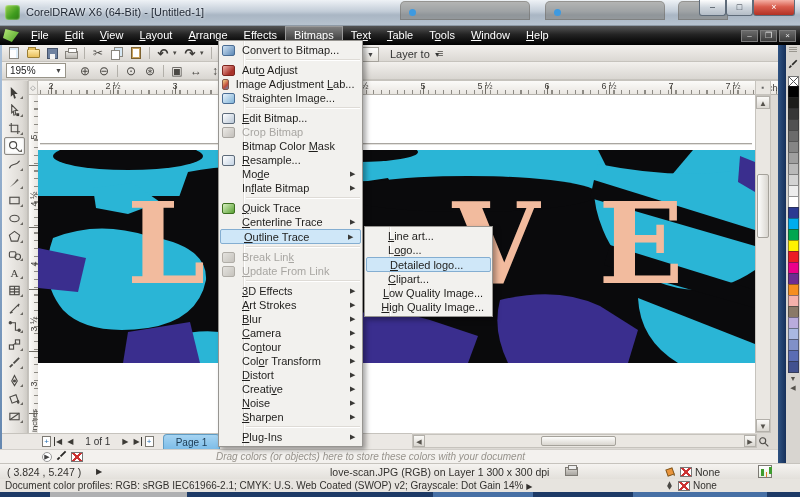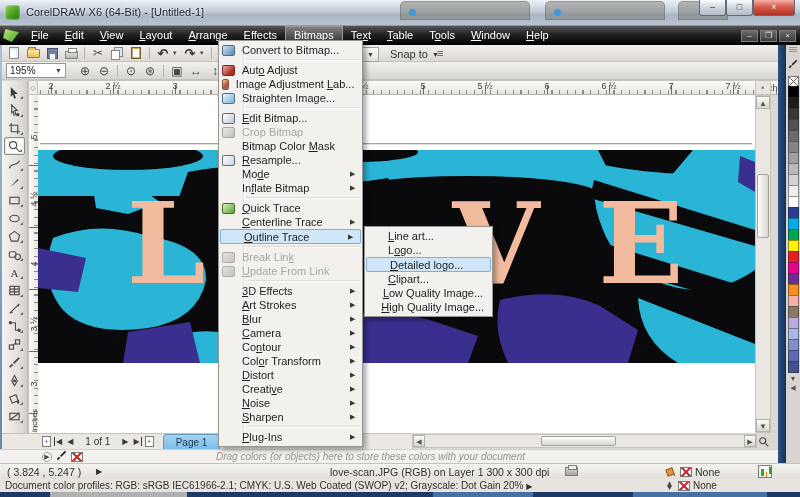--- a/index.html
+++ b/index.html
@@ -229,21 +229,21 @@
     <div class="caret">▾</div>
     <div class="tbtn icon-redo"></div>
     <div class="caret">▾</div>
     <div class="tsep"></div>
     <div class="tbtn">
         <div class="icon-import"></div>
       </div>
   </div>
   <div id="snap-drop">▼</div>
   <div id="snap-btn">
-      <span>Snap to</span>
+      <span>Layer to</span>
       <span class="drop">▼</span>
     </div>
   <div id="snap-options">≡</div>
 
   <div id="toolbar-prop">
     <div class="combo">
         <span>195%</span>
         <span class="drop">▼</span>
       </div>
     <div style="width:8px"></div>
@@ -481,21 +481,21 @@
       <svg viewBox="0 0 14 14">
           <rect x="3" y="4" width="7" height="7" transform="rotate(-20 6.5 7.5)" fill="#e8943c" stroke="#7d5116"></rect>
           <path d="M11 9 q1.5 2.5 0 3 q-1.5 -.5 0 -3" fill="#7d5116"></path>
         </svg>
       <span class="none-swatch"></span>
       <span>None</span>
     </span>
     <span id="chart-icon"></span>
   </div>
   <div id="status2">
-    <span id="profiles"><span>Document color profiles: RGB: sRGB IEC61966-2.1; CMYK: U.S. Web Coated (SWOP) v2; Grayscale: Dot Gain 20%</span> <span id="profiles-flyout">▶</span></span>
+    <span id="profiles"><span>Document color profiles: RGB: sRGB IEC61966-2.1; CMYK: U.S. Web Coated (SWOP) v2; Grayscale: Dot Gain 14%</span> <span id="profiles-flyout">▶</span></span>
     <span class="outline-group">
       <svg viewBox="0 0 14 14">
           <path d="M7 1.5 L10 7.5 L7 12.5 L4 7.5 Z" fill="#4b4945"></path>
         </svg>
       <span class="none-swatch"></span>
       <span>None</span>
     </span>
   </div>
   <div id="taskbar">
     <div class="tb-blob" style="left:50px;width:137px;background:#c9c6c0"></div>

